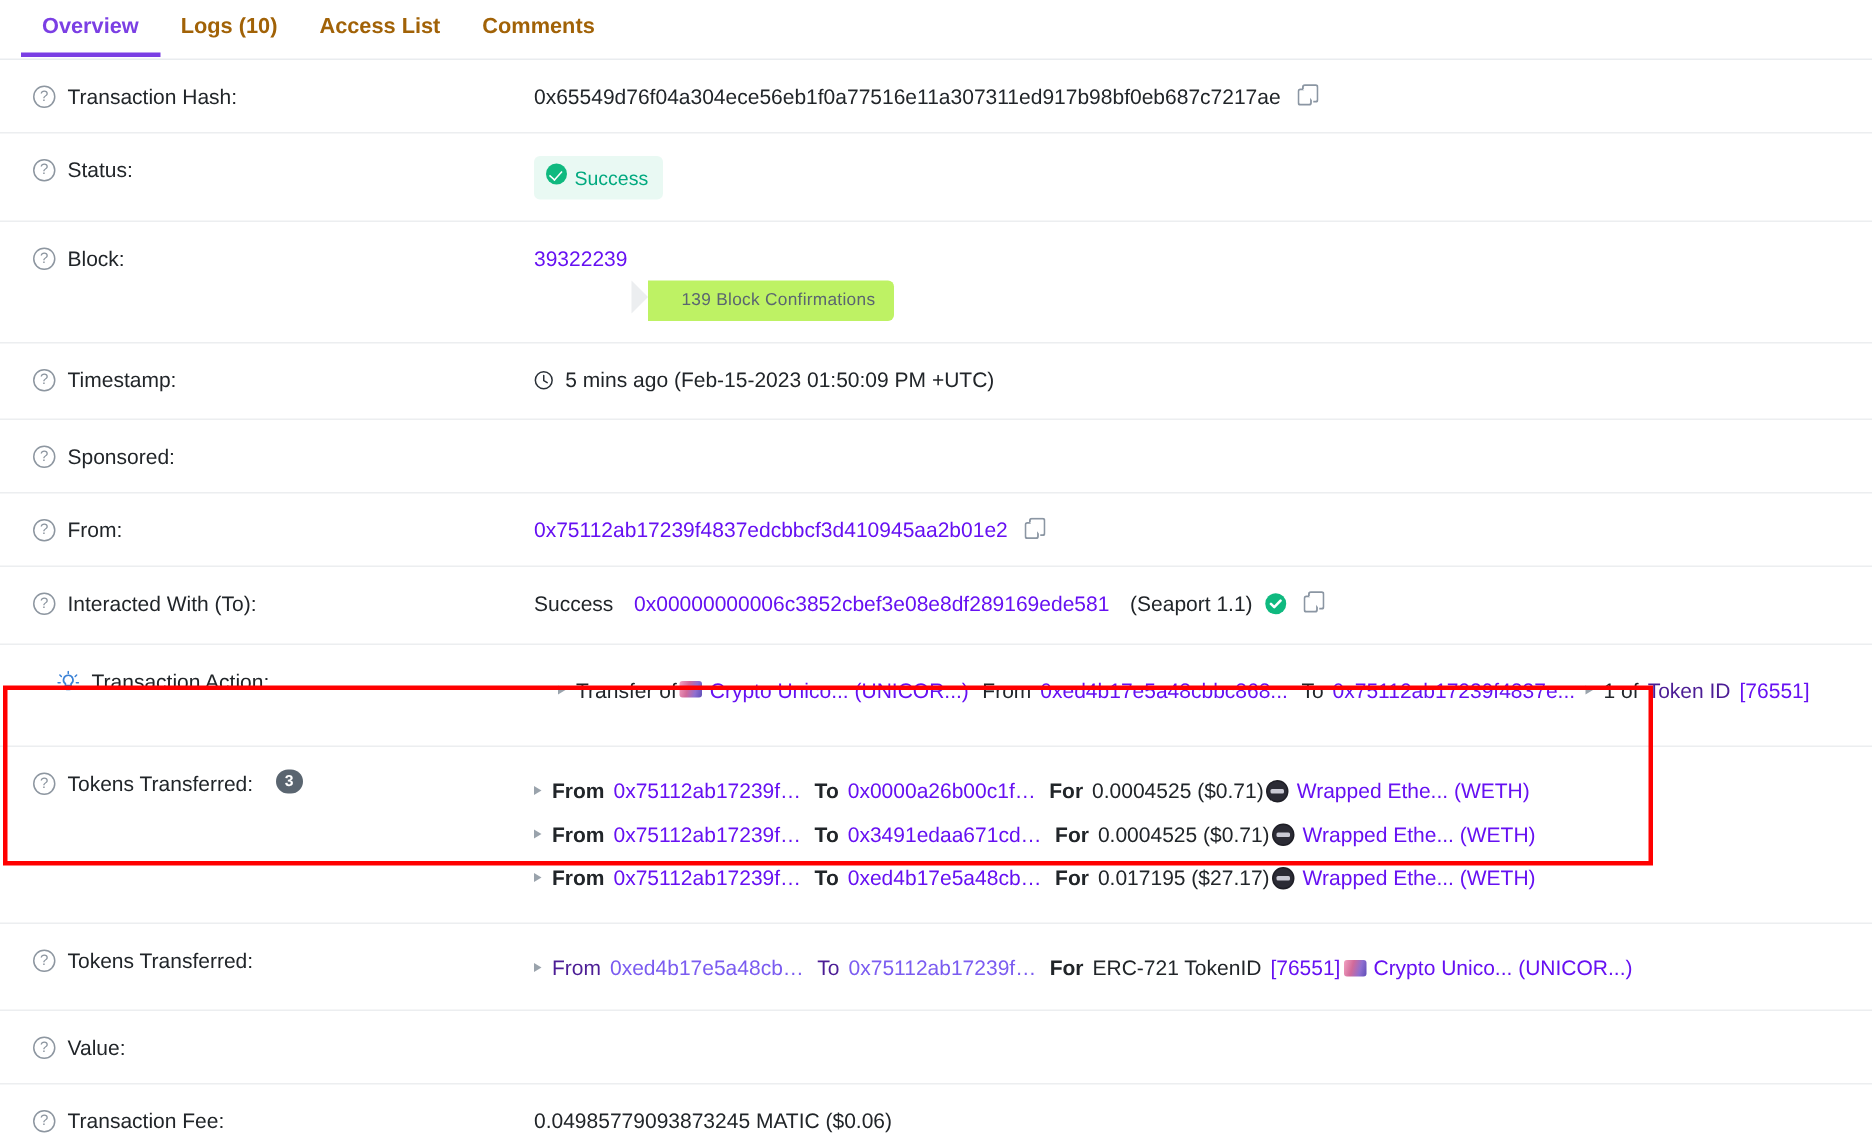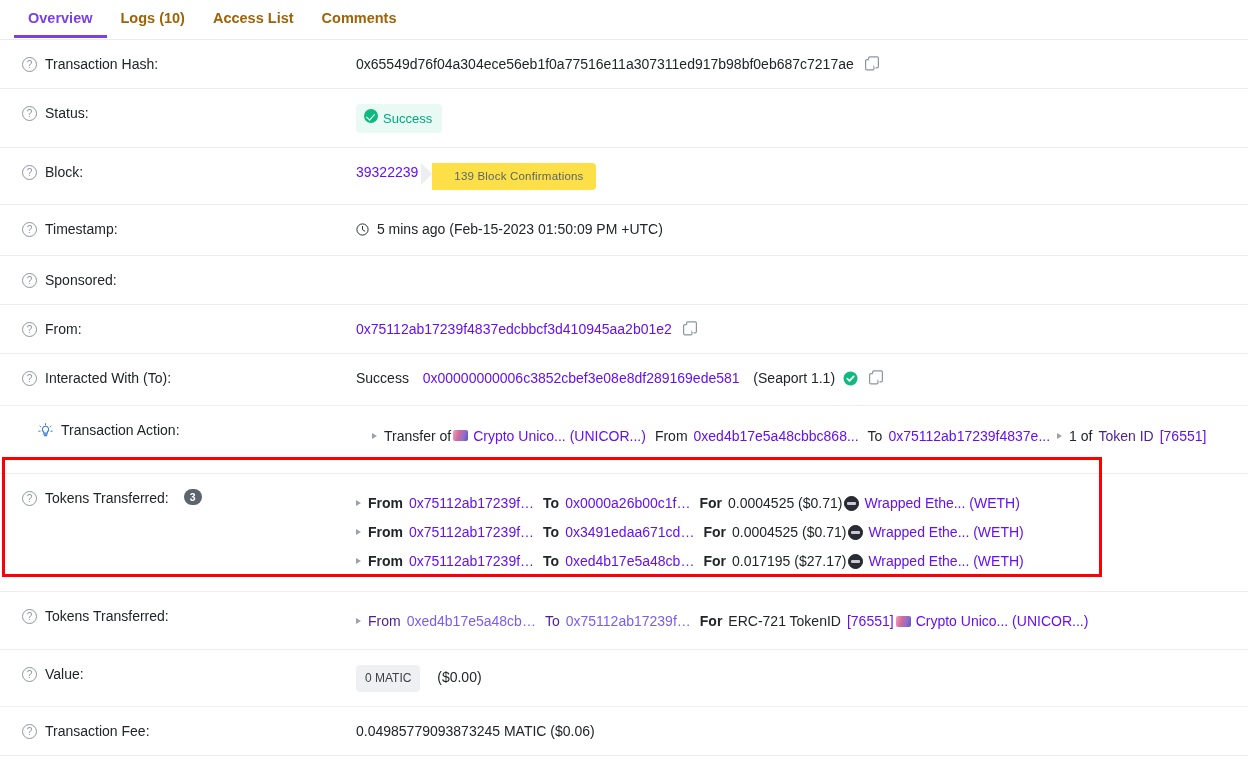--- a/index.html
+++ b/index.html
@@ -139,27 +139,28 @@
     width: 4px; height: 7px;
     border: solid #fff;
     border-width: 0 1.8px 1.8px 0;
     transform: rotate(42deg);
   }
 
   
   .blk-row { display: flex; align-items: flex-start; }
   .conf-badge {
     position: relative;
-    background: #fde047;
+    background: #bef264;
     color: #5a6570;
     font-size: 11.5px;
     letter-spacing: 0.2px;
     padding: 4px 12px 4px 22px;
     margin-left: 14px;
     border-radius: 0 4px 4px 0;
+    margin-top: 24px;
   }
   .conf-badge::before {
     content: "";
     position: absolute;
     left: -11px; top: 0;
     width: 0; height: 0;
     border-style: solid;
     border-width: 11px 0 11px 11px;
     border-color: transparent transparent transparent #eceef0;
   }
@@ -489,25 +490,20 @@
         <a class="link">Crypto Unico... (UNICOR...)</a>
       </div>
     </div>
   </div>
 
   <div class="row">
     <div class="label">
       <span class="qm">?</span>
       <span>Value:</span>
     </div>
-    <div class="value">
-      <span class="pill">0 MATIC</span>
-      <span class="sp-wide"></span>
-      <span class="blk">($0.00)</span>
-    </div>
   </div>
 
   <div class="row">
     <div class="label">
       <span class="qm">?</span>
       <span>Transaction Fee:</span>
     </div>
     <div class="value">0.04985779093873245 MATIC ($0.06)</div>
   </div>
 

